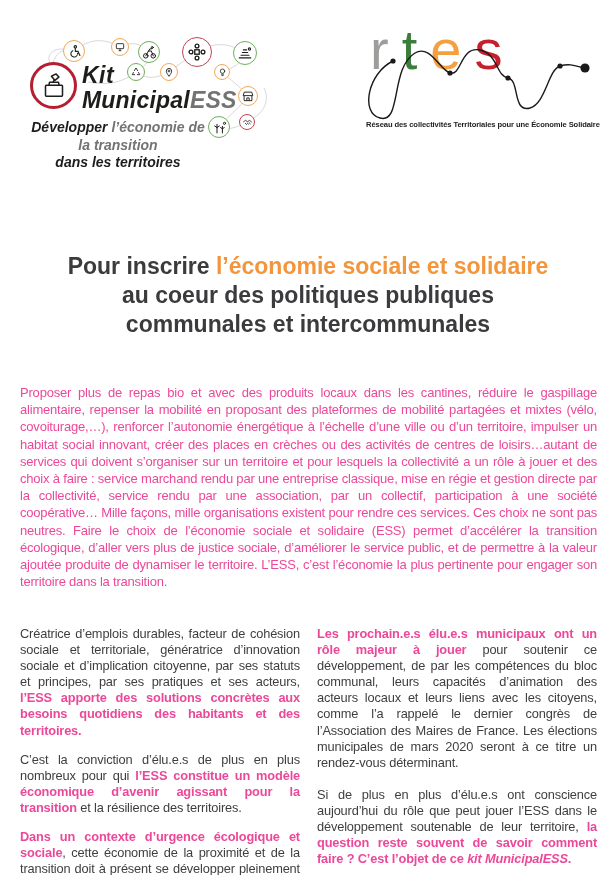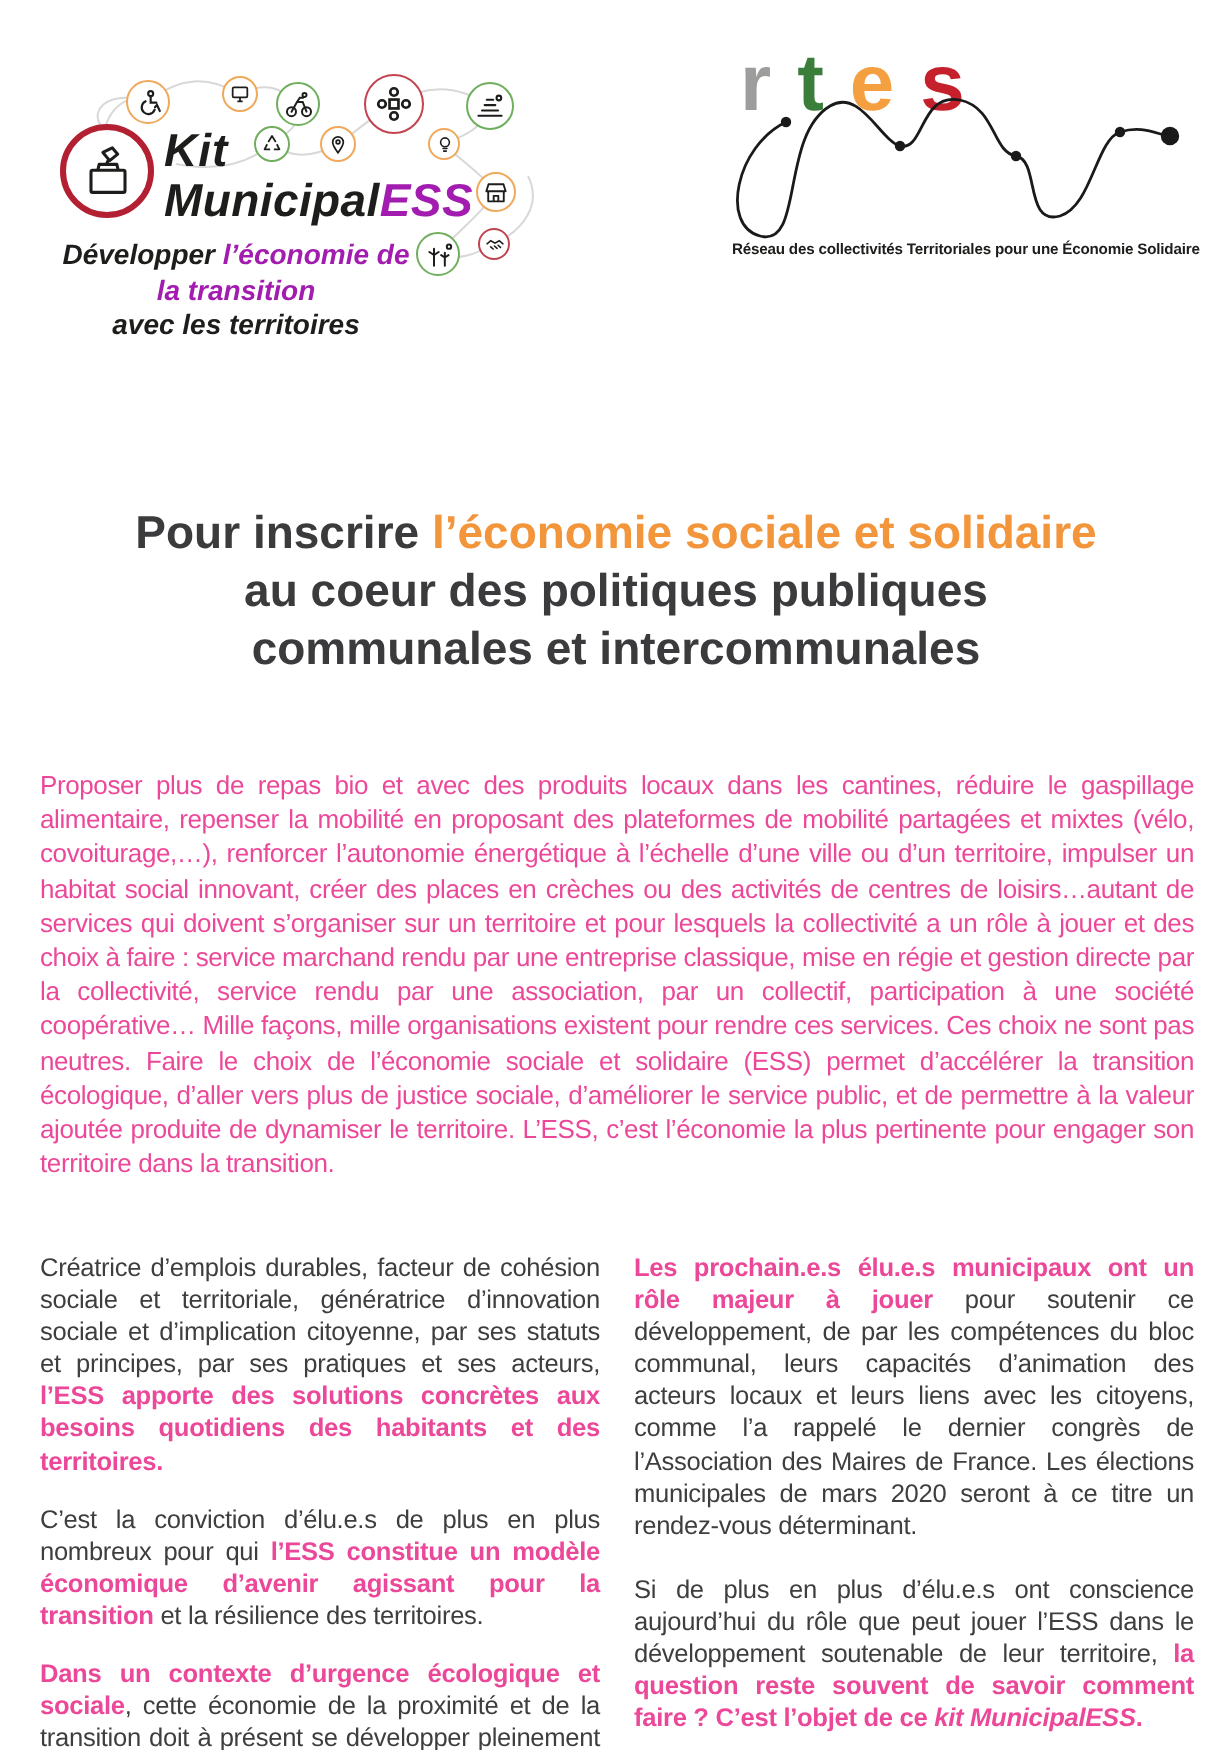--- a/index.html
+++ b/index.html
@@ -12,26 +12,26 @@
   .circ{position:absolute;border-radius:50%;background:#fff;display:flex;align-items:center;justify-content:center;box-sizing:border-box;}
   .circ svg{display:block;}
   .c-red{border:1.6px solid #C24450;}
   .c-or{border:1.6px solid #F0A85A;}
   .c-gr{border:1.6px solid #6FAE5C;}
   .big-circle{position:absolute;left:2px;top:40px;width:47px;height:47px;border-radius:50%;
               border:3px solid #B32031;background:#fff;display:flex;align-items:center;justify-content:center;box-sizing:border-box;}
   .kit-title{position:absolute;left:54px;top:42px;font-style:italic;font-weight:800;color:#1d1d1b;line-height:1;}
   .kit-line1{font-size:23px;letter-spacing:.5px;}
   .kit-line2{font-size:23px;margin-top:2px;letter-spacing:.2px;}
-  .kit-or{color:#a21caf;}
+  .kit-or{color:#737373;}
   .kit-tagline{position:absolute;left:0;top:97px;width:180px;text-align:center;
                font-size:14px;font-weight:700;font-style:italic;color:#1d1d1b;line-height:1.25;}
 
   .rtes-logo{position:absolute;left:360px;top:28px;width:238px;height:112px;}
-  .rtes-letters{position:absolute;left:10px;top:-6px;font-weight:700;font-size:40px;line-height:1;letter-spacing:13px;text-align:center;}
+  .rtes-letters{position:absolute;left:10px;top:-6px;font-weight:400;font-size:56px;line-height:1;letter-spacing:13px;text-align:center;}
   .L-r{color:#9D9D9C;}
   .L-t{color:#3B7D3B;}
   .L-e{color:#F5A040;}
   .L-s{color:#C5202C;}
   .rtes-wire{position:absolute;left:0;top:0;pointer-events:none;}
   .rtes-tagline{position:absolute;left:6px;top:92px;width:232px;font-size:7.6px;color:#1d1d1b;
                 letter-spacing:-0.1px;white-space:nowrap;text-align:center;}
   .rtes-tagline .b{font-weight:800;}
   .rtes-tagline .n{font-weight:600;}
 
@@ -156,21 +156,21 @@
       <div class="kit-line2">
         <span>Municipal</span><span class="kit-or">ESS</span>
       </div>
     </div>
 
     <div class="kit-tagline">
       <div>
         <span>Développer </span><span class="kit-or">l’économie de la transition</span>
       </div>
       <div>
-        <span>avec les territoires</span>
+        <span>dans les territoires</span>
       </div>
     </div>
   </div>
 
   <div class="rtes-logo">
     <div class="rtes-letters">
       <span class="L-r">r</span><span class="L-t">t</span><span class="L-e">e</span><span class="L-s">s</span>
     </div>
     <svg class="rtes-wire" width="238" height="112" viewBox="0 0 238 112">
       <path d="M33 33C8 45 0 85 20 90C42 96 30 40 55 25C70 16 80 42 90 45C102 48 100 18 120 22C138 26 136 48 148 50C160 52 152 85 170 80C186 75 188 42 200 38C210 35 216 38 224 40" fill="none" stroke="#1a1a1a" stroke-width="1.4"></path>

